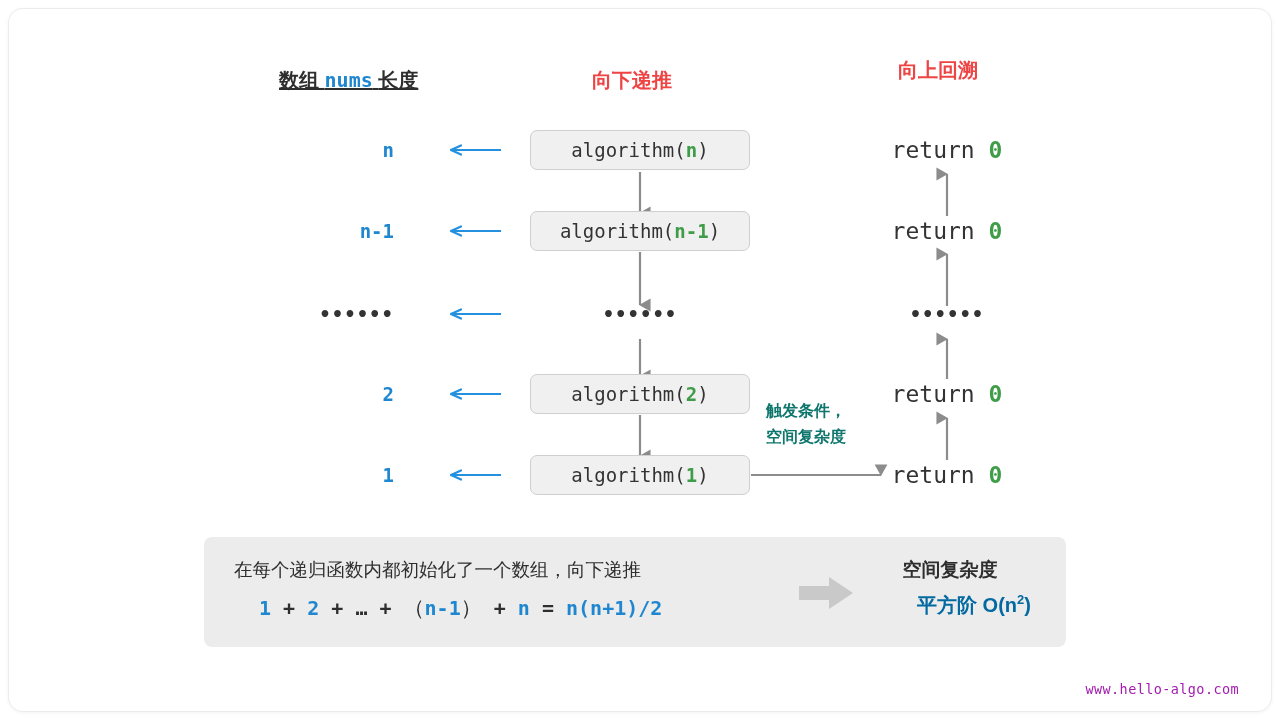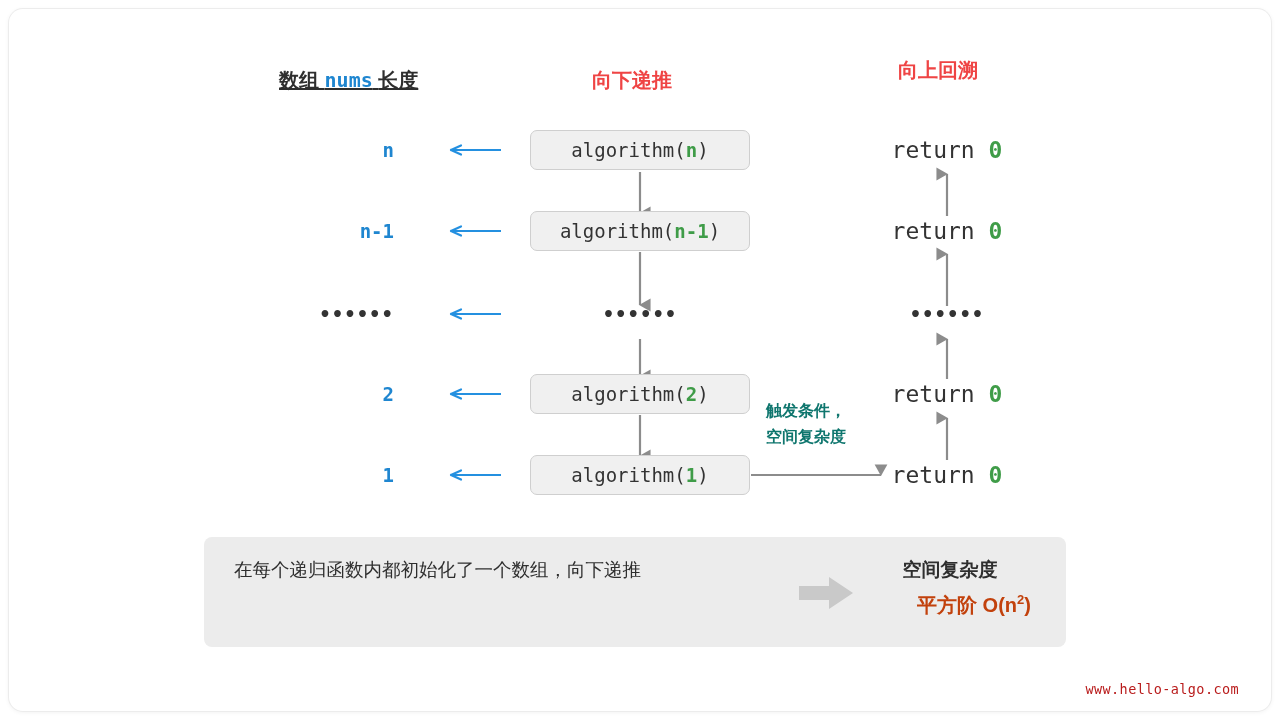--- a/index.html
+++ b/index.html
@@ -159,39 +159,39 @@
     white-space: nowrap;
   }
   .sum-right-value {
     position: absolute;
     left: 670px;
     top: 55px;
     width: 200px;
     text-align: center;
     font-weight: bold;
     font-size: 20px;
-    color: #c2410c;
+    color: #0369a1;
     white-space: nowrap;
   }
   .sum-right-value sup { font-size: 13px; }
 
   #big-arrow {
     position: absolute;
     left: 595px;
     top: 38px;
   }
 
   
   #watermark {
     position: absolute;
     right: 32px;
     bottom: 14px;
     font-family: "DejaVu Sans Mono", monospace;
     font-size: 13.5px;
-    color: #b91c1c;
+    color: #a21caf;
     letter-spacing: 0.4px;
     white-space: nowrap;
   }
 </style>
 </head>
 <body>
 
 <div id="frame">
 
   <svg id="arrows" viewBox="0 0 1262 702">
@@ -305,20 +305,33 @@
 
   <div class="side-note" style="left:757px; top:389px;">
     <div>触发条件，</div>
     <div>空间复杂度</div>
   </div>
 
   <div id="summary">
 
     <div class="sum-line1">在每个递归函数内都初始化了一个数组，向下递推</div>
 
+    <div class="sum-formula">
+      <span>1</span>
+      <span class="op">+</span>
+      <span>2</span>
+      <span class="op">+</span>
+      <span class="op">…</span>
+      <span class="op">+</span>
+      <span class="paren">（</span><span>n-1</span><span class="paren">）</span>
+      <span class="op">+</span>
+      <span>n</span>
+      <span class="op">=</span>
+      <span>n(n+1)/2</span>
+    </div>
 
     <svg id="big-arrow" width="56" height="36" viewBox="0 0 56 36">
       <path d="M0,11 L30,11 L30,2 L54,18 L30,34 L30,25 L0,25 Z" fill="#c9c9c9"></path>
     </svg>
 
     <div class="sum-right-title">空间复杂度</div>
 
     <div class="sum-right-value">
       <span>平方阶</span>
       <span>O(n</span><sup>2</sup><span>)</span>

